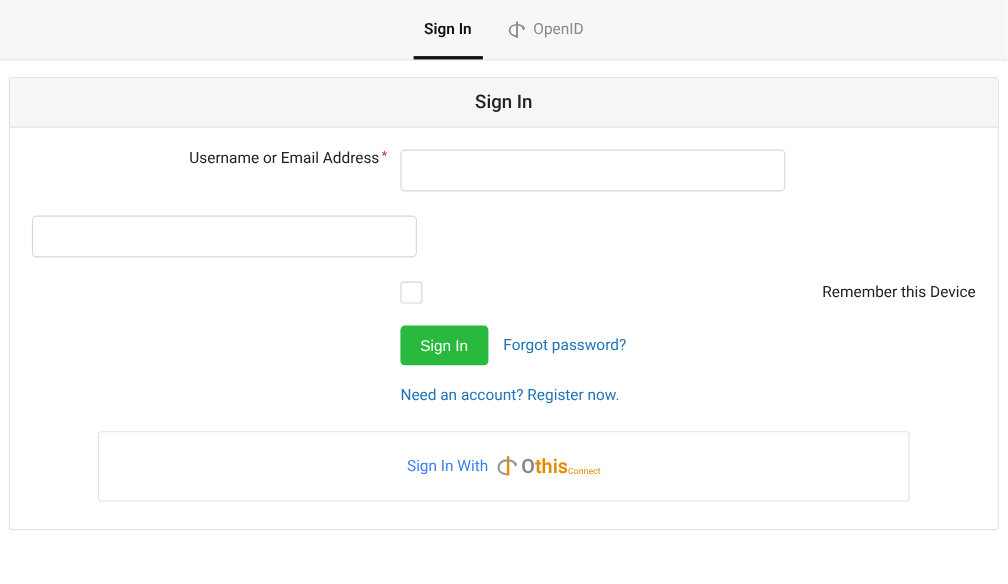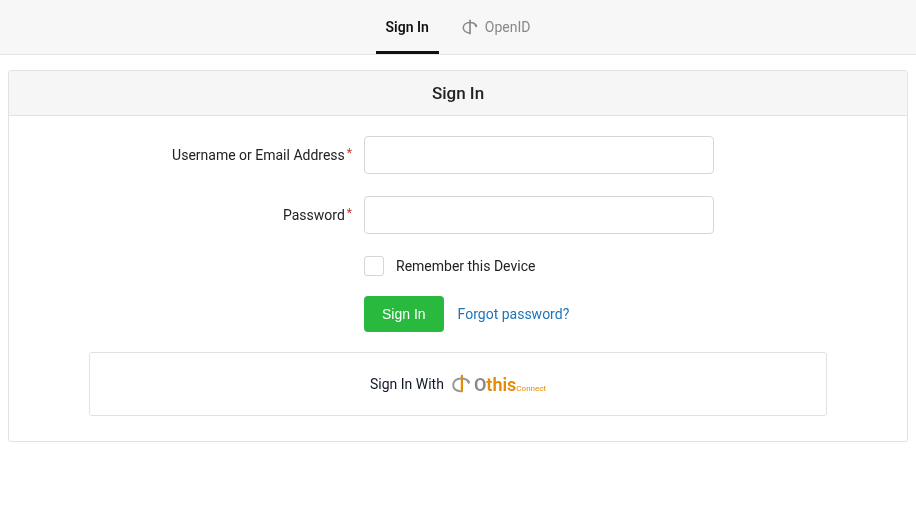--- a/index.html
+++ b/index.html
@@ -71,21 +71,20 @@
       text-align: center;
       font-size: 17px;
       font-weight: 500;
       color: #222;
     }
     .card-body {
       padding: 20px 20px 25px 20px;
     }
     .form-row {
       display: flex;
-      align-items: center;
       margin-bottom: 22px;
     }
     .form-label {
       width: 335px;
       text-align: right;
       padding-right: 12px;
       font-size: 14px;
       color: #222;
     }
     .required {
@@ -102,20 +101,21 @@
       border-radius: 4px;
       padding: 6px 10px;
       font-size: 14px;
       outline: none;
     }
     .checkbox-row {
       display: flex;
       align-items: center;
       margin-bottom: 20px;
       padding-left: 335px;
+      justify-content: space-between;
     }
     .checkbox {
       width: 20px;
       height: 20px;
       border: 1px solid #d6d6d6;
       border-radius: 3px;
       margin-right: 12px;
       cursor: pointer;
       background: #fff;
     }
@@ -157,21 +157,21 @@
       margin: 0 60px;
     }
     .provider-content {
       display: inline-flex;
       align-items: center;
       gap: 6px;
       cursor: pointer;
     }
     .provider-text {
       font-size: 14px;
-      color: #0f172a;
+      color: #3b82f6;
     }
     .openid-logo {
       display: inline-flex;
       align-items: baseline;
     }
     .openid-logo .penid-part {
       font-size: 18px;
       font-weight: 600;
       color: #e68a00;
     }
@@ -218,36 +218,36 @@
     <div class="card-body">
 
       <div class="form-row">
         <label class="form-label">
           <span>Username or Email Address</span><span class="required">*</span>
         </label>
         <input type="text" class="form-control" style="">
       </div>
 
       <div class="form-row">
-        <label class="form-label">
-          <span>Password</span><span class="required">*</span>
-        </label>
         <input type="password" class="form-control" style="">
       </div>
 
       <div class="checkbox-row">
         <div class="checkbox"></div>
         <span class="checkbox-label">Remember this Device</span>
       </div>
 
       <div class="action-row">
         <button class="btn-primary">Sign In</button>
         <a class="link">Forgot password?</a>
       </div>
 
+      <div class="register-row">
+        <a class="link">Need an account? Register now.</a>
+      </div>
 
       <div class="provider-box">
         <div class="provider-content">
           <span class="provider-text">Sign In With</span>
           <span class="openid-arc">
             <svg viewBox="0 0 24 24" width="22" height="22">
               <path d="M12 6 C7 6 3.5 9 3.5 13 C3.5 16.5 6.5 19.2 11 19.8" stroke="#999" stroke-width="2.2" fill="none" stroke-linecap="round"></path>
               <path d="M13 3 L13 20" stroke="#e68a00" stroke-width="2.4" fill="none" stroke-linecap="round"></path>
               <path d="M13 6 C16.5 6 19 7.5 20.5 9.5" stroke="#999" stroke-width="2.2" fill="none" stroke-linecap="round"></path>
               <path d="M17.5 8 L22 9.5 L20.5 12.5 Z" fill="#999"></path>

